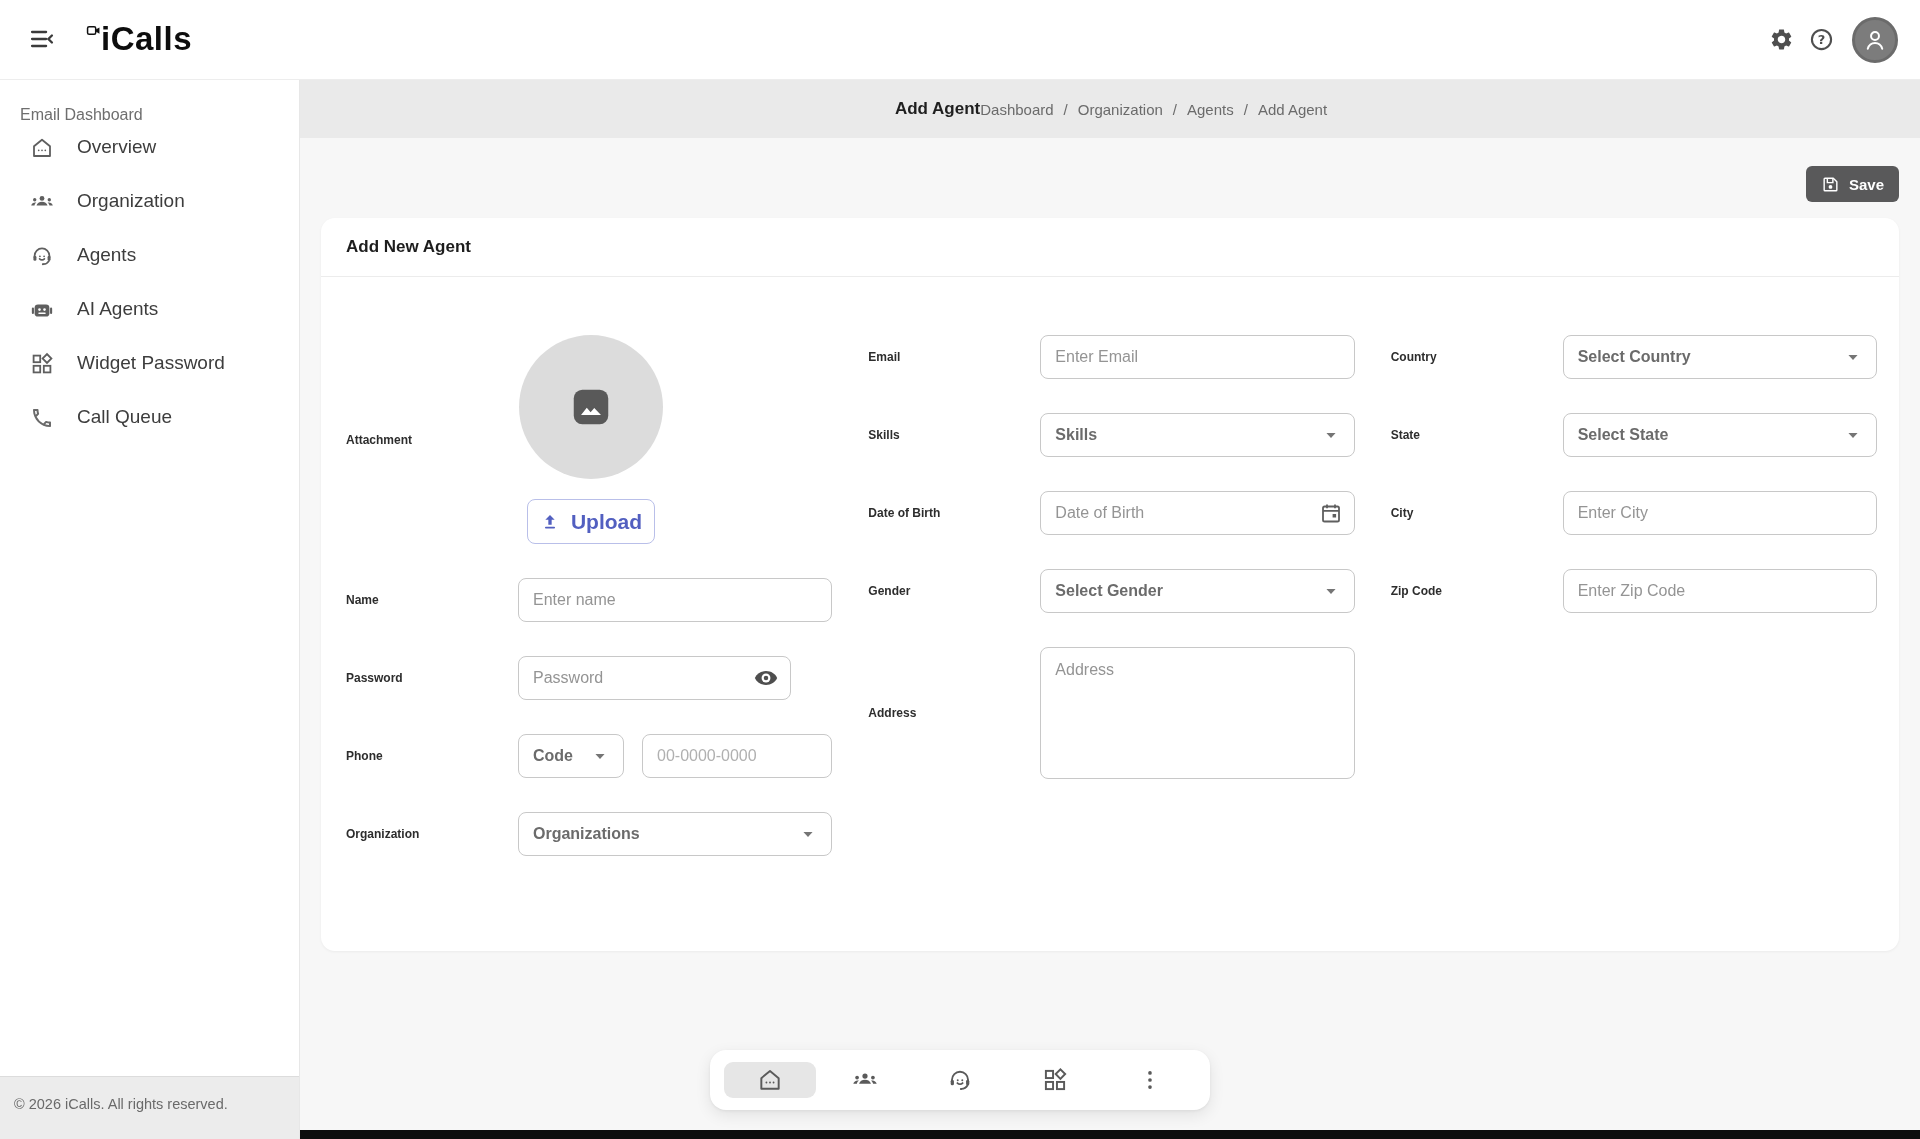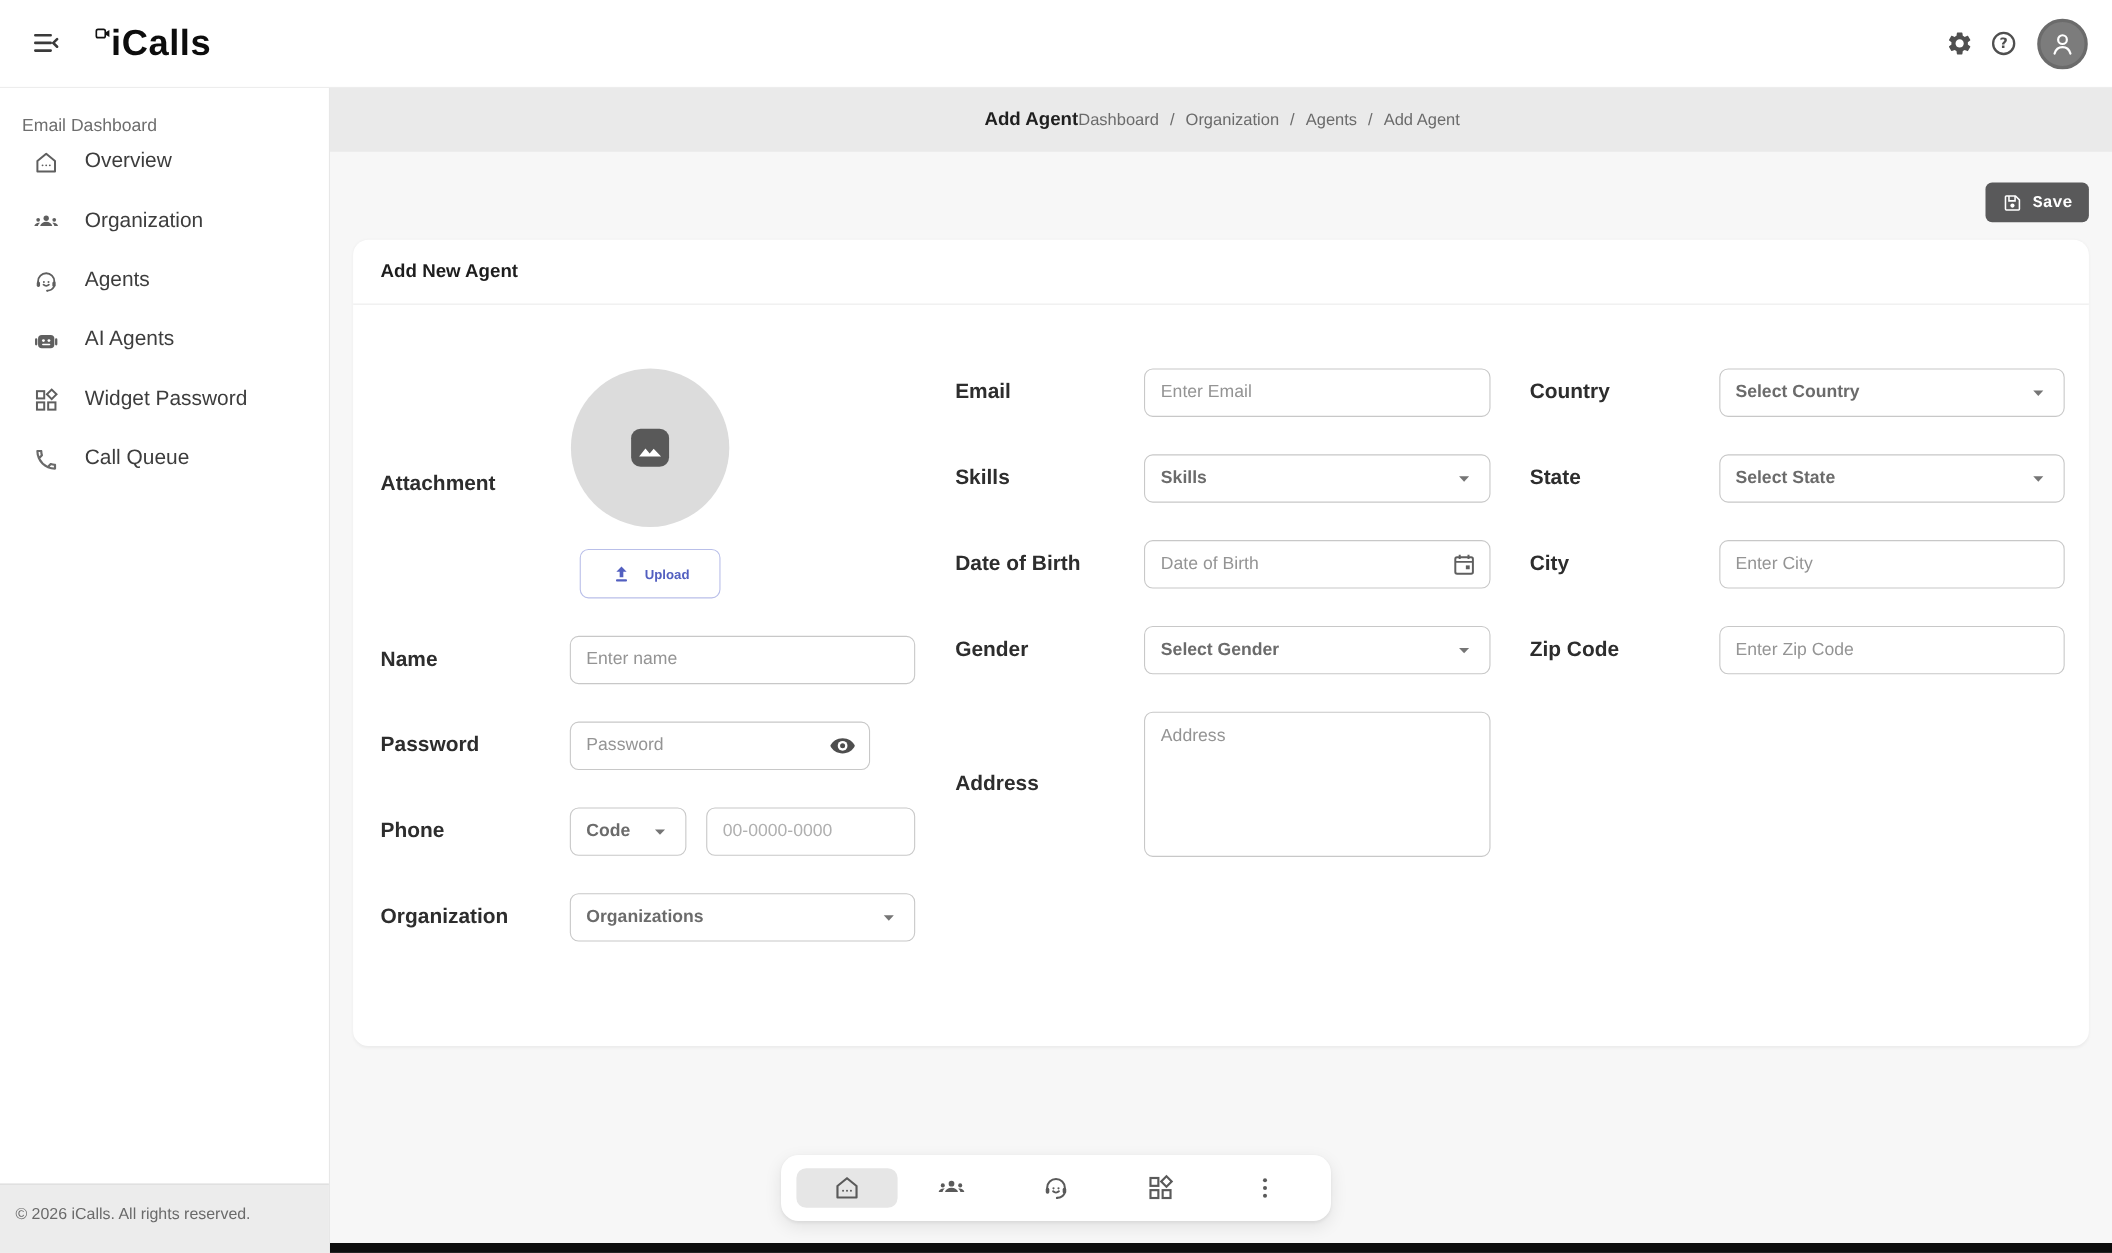--- a/index.html
+++ b/index.html
@@ -40,43 +40,43 @@
   .sidebar-footer { background:#ececec; border-top:1px solid #dcdcdc; padding:19px 14px 27px; color:#6a6a6a; font-size:14.5px; }
 
   
   .main { flex:1; display:flex; flex-direction:column; background:#f7f7f7; position:relative; min-width:0; }
   .page-bar { height:58px; background:#eaeaea; display:flex; align-items:center; justify-content:center; padding:0 26px 0 28px; flex-shrink:0; }
   .page-title { font-size:17px; font-weight:700; color:#1f1f1f; }
   .breadcrumb { display:flex; align-items:center; gap:10px; font-size:15px; color:#6b6b6b; }
 
   .content { flex:1; padding:0 21px; position:relative; }
   .save-row { display:flex; justify-content:flex-end; margin-top:28px; }
-  .save-btn { height:36px; background:#59595a; color:#fff; border:none; border-radius:6px; display:flex; align-items:center; gap:9px; padding:0 15px; font-size:15px; font-weight:700; font-family:Liberation Mono, monospace; }
+  .save-btn { height:36px; background:#59595a; color:#fff; border:none; border-radius:6px; display:flex; align-items:center; gap:9px; padding:0 15px; font-size:15px; font-weight:700; font-family:Liberation Sans, sans-serif; }
   .save-btn svg { width:19px; height:19px; }
 
   .card { background:#fff; border-radius:14px; margin-top:16px; box-shadow:0 1px 3px rgba(0,0,0,.05); }
   .card-header { padding:19px 25px; font-size:17px; font-weight:700; color:#1d1d1d; border-bottom:1px solid #ececec; }
   .card-body { padding:58px 22px 95px 25px; display:grid; grid-template-columns:repeat(3,1fr); column-gap:36px; align-items:start; }
   .col { display:flex; flex-direction:column; gap:34px; }
 
   .field-row { display:flex; align-items:center; }
-  .field-label { width:172px; flex-shrink:0; font-size:19px; font-weight:700; color:#2d2d2d; }
+  .field-label { width:172px; flex-shrink:0; font-size:12px; font-weight:700; color:#2d2d2d; }
   .field-control { flex:1; position:relative; display:flex; }
   .tbox { width:100%; height:44px; border:1px solid #c8c8c8; border-radius:8px; padding:0 14px; font-size:16px; color:#444; background:#fff; outline:none; font-family:inherit; }
   .tbox::placeholder { color:#949494; }
   .select { width:100%; height:44px; border:1px solid #c8c8c8; border-radius:8px; padding:0 12px 0 14px; display:flex; align-items:center; justify-content:space-between; background:#fff;font-weight:bold; }
   .select-value { font-size:16px; color:#6b6b6b; }
   .dd-arrow { width:22px; height:22px; display:flex; }
   .dd-arrow svg { width:22px; height:22px; }
 
   .attach-row { align-items:center; }
   .attach-block { display:flex; flex-direction:column; width:146px; align-items:center; }
   .avatar-ph { width:144px; height:144px; border-radius:50%; background:#dcdcdc; display:flex; align-items:center; justify-content:center; }
   .avatar-ph svg { width:46px; height:46px; }
-  .upload-btn { margin-top:20px; width:128px; height:45px; border:1.5px solid #b9bfe9; border-radius:8px; background:#fff; color:#525fc0; font-size:12px; font-weight:700; display:flex; align-items:center; justify-content:center; gap:11px; font-family:inherit; }
+  .upload-btn { margin-top:20px; width:128px; height:45px; border:1.5px solid #b9bfe9; border-radius:8px; background:#fff; color:#525fc0; font-size:21px; font-weight:700; display:flex; align-items:center; justify-content:center; gap:11px; font-family:inherit; }
   .upload-btn svg { width:20px; height:20px; }
 
   .pw-wrap { position:relative; width:87%; }
   .pw-wrap .tbox { padding-right:48px; }
   .eye-btn { position:absolute; right:12px; top:50%; transform:translateY(-50%); background:none; border:none; width:26px; height:26px; display:flex; }
   .eye-btn svg { width:26px; height:26px; }
 
   .phone-group { flex:1; display:flex; gap:18px; }
   .code-select { width:106px; flex:none; }
   .phone-input { flex:1; }

